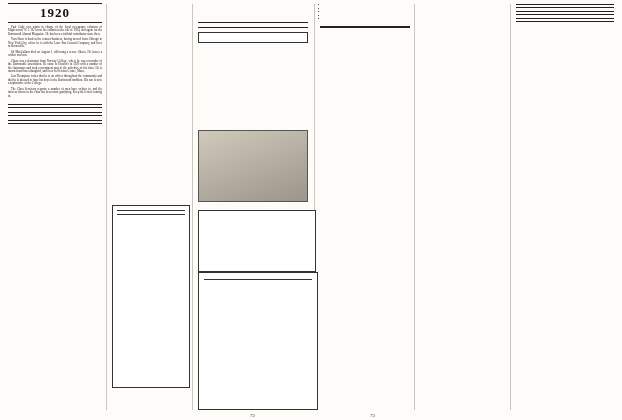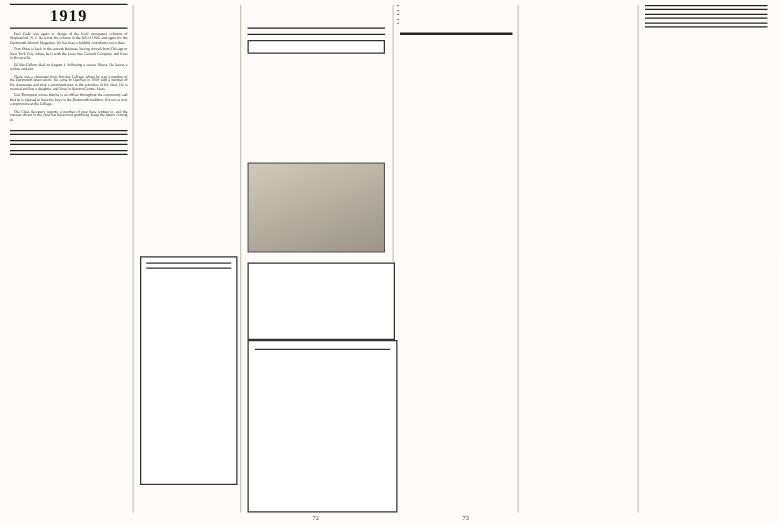--- a/index.html
+++ b/index.html
@@ -31,21 +31,21 @@
 
 <div class="page">
 
   <div class="colrule" style="left:106px;"></div>
   <div class="colrule" style="left:192px;"></div>
   <div class="colrule" style="left:314px;"></div>
   <div class="colrule" style="left:414px;"></div>
   <div class="colrule" style="left:510px;"></div>
 
   <div class="col" style="left:8px;width:94px;">
-    <div class="yr yr-big">1919</div>
+    <div class="yr yr-big">1920</div>
     <div class="body">
       <p>Paul Cady was again in charge of the local newspaper columns of Maplewood. N. J. He wrote his column in the fall of 1924, and again for the Dartmouth Alumni Magazine. He has been a faithful contributor since then.</p>
       <p>Tom Shaw is back in the cement business, having moved from Chicago to New York City, where he is with the Lone Star Cement Company, and lives in Bronxville.</p>
       <p>Ed MacCallum died on August 1, following a severe illness. He leaves a widow and son.</p>
       <p>Chase was a classmate from Norway College, where he was a member of the Dartmouth Association. He came to Hanover in 1920 with a number of his classmates and took a prominent part in the activities of his class. He is married and has a daughter, and lives in Newton Centre, Mass.</p>
       <p>Gus Thompson writes that he is an officer throughout the community and that he is pleased to have his boys in the Dartmouth tradition. His son is now a sophomore at the College.</p>
       <p>The Class Secretary reports: a number of men have written in, and the interest shown in the class has been most gratifying. Keep the letters coming in.</p>
     </div>
 
     <div class="yr yr-big" style="margin-top:6px;"></div>

